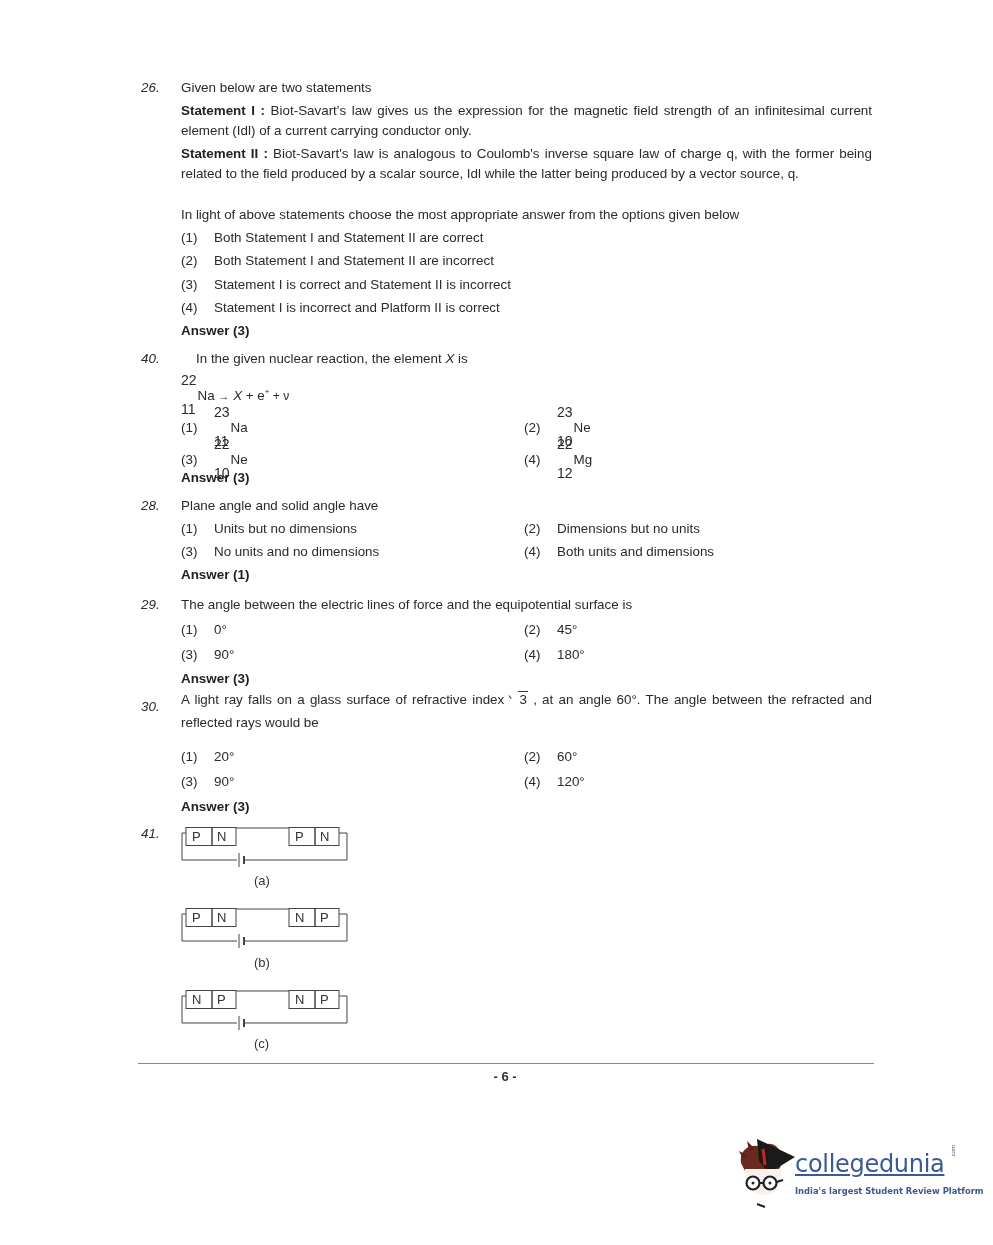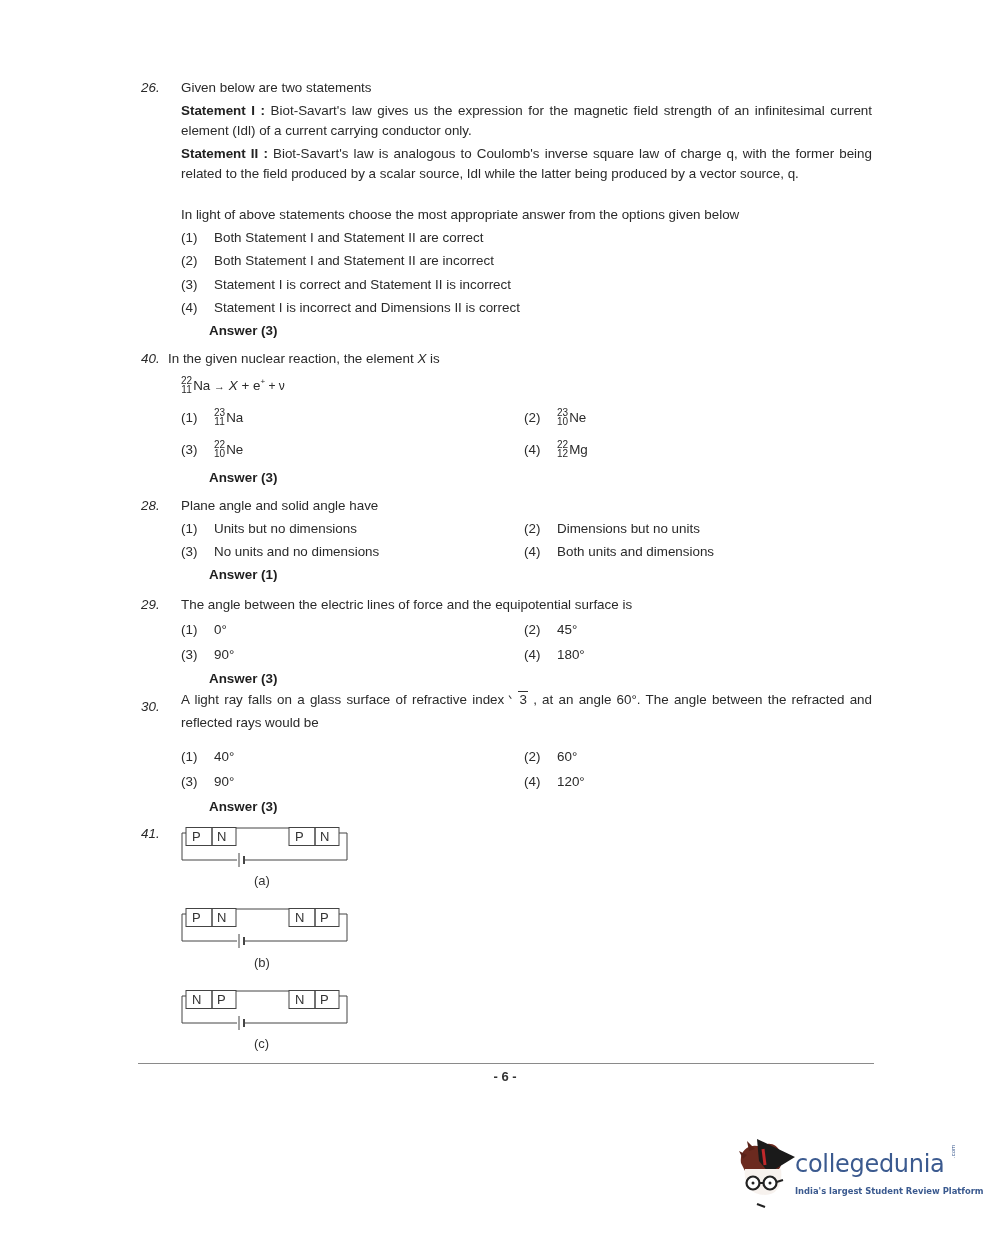--- a/index.html
+++ b/index.html
@@ -8,56 +8,56 @@
       font-family: "Liberation Sans", sans-serif; color: #2a2a2a;
       font-size: 13.4px;
     }
     .abs { position: absolute; white-space: nowrap; }
     .qnum { position: absolute; left: 141px; font-style: italic; }
     .b { font-weight: bold; color: #222; }
     .para { position: absolute; left: 181px; width: 691px; line-height: 20px; text-align: justify; white-space: normal; }
     .opt { position: absolute; white-space: nowrap; }
     .opt .n { display: inline-block; width: 33px; }
     .nuc { display: inline-block; position: relative; }
-    .nuc .ss { display: inline-flex; flex-direction: column; vertical-align: middle; font-size: 10px; line-height: 9px; text-align: center; margin-right: 1px; position: relative; top: -1px; }
+    .nuc .ss { display: inline-flex; flex-direction: column; vertical-align: middle; font-size: 14px; line-height: 9px; text-align: left; margin-right: 1px; position: relative; top: -1px; gap: 20px; }
     .nuc .sym { font-size: 13.4px; }
-    .ans { font-weight: bold; color: #1f1f1f; margin-left: 28px; }
+    .ans { font-weight: bold; color: #1f1f1f; }
     .sqrt { display: inline-block; position: relative; padding-left: 9px; }
     .sqrt::before { content: ""; position: absolute; left: 0; top: 7px; width: 4px; height: 1px; background: #333; transform: rotate(55deg); transform-origin: left; }
     .sqrt .rad { border-top: 1px solid #333; padding: 0 1px; }
     .circuit { position: absolute; }
     .circuit svg text { font-family: "Liberation Sans", sans-serif; }
     .footer-line { position: absolute; left: 138px; width: 736px; top: 1063px; height: 1px; background: #8a8a8a; }
     .page-num { position: absolute; top: 1069px; left: 0; width: 1010px; text-align: center; font-size: 13px; font-weight: bold; color: #333; }
-    .logo-text { position: absolute; left: 795px; top: 1150px; font-family: "DejaVu Sans", sans-serif; font-size: 24px; color: #3b5a8f; letter-spacing: -0.3px; }
+    .logo-text { position: absolute; left: 795px; top: 1150px; font-family: "DejaVu Sans", sans-serif; font-size: 24px; color: #3b5a8f; letter-spacing: -0.3px; text-decoration: underline; }
     .logo-com { position: absolute; left: 950px; top: 1158px; font-size: 6px; color: #3b5a8f; transform: rotate(-90deg); transform-origin: left top; }
     .logo-tag { position: absolute; left: 795px; top: 1186px; font-family: "DejaVu Sans", sans-serif; font-weight: bold; font-size: 8.4px; color: #3b5a8f; white-space: nowrap; }
   </style>
 </head>
 <body>
 
 <div class="qnum abs" style="top:80px">26.</div>
 <div class="abs" style="left:181px; top:80px">Given below are two statements</div>
 <div class="para" style="top:101px">
   <span class="b">Statement I :</span>
   <span>Biot-Savart's law gives us the expression for the magnetic field strength of an infinitesimal current element (Idl) of a current carrying conductor only.</span>
 </div>
 <div class="para" style="top:144px">
   <span class="b">Statement II :</span>
   <span>Biot-Savart's law is analogous to Coulomb's inverse square law of charge q, with the former being related to the field produced by a scalar source, Idl while the latter being produced by a vector source, q.</span>
 </div>
 <div class="abs" style="left:181px; top:207px">In light of above statements choose the most appropriate answer from the options given below</div>
 <div class="opt" style="left:181px; top:230px"><span class="n">(1)</span><span>Both Statement I and Statement II are correct</span></div>
 <div class="opt" style="left:181px; top:253px"><span class="n">(2)</span><span>Both Statement I and Statement II are incorrect</span></div>
 <div class="opt" style="left:181px; top:277px"><span class="n">(3)</span><span>Statement I is correct and Statement II is incorrect</span></div>
-<div class="opt" style="left:181px; top:300px"><span class="n">(4)</span><span>Statement I is incorrect and Dimensions II is correct</span></div>
+<div class="opt" style="left:181px; top:300px"><span class="n">(4)</span><span>Statement I is incorrect and Platform II is correct</span></div>
 <div class="abs ans" style="left:181px; top:323px">Answer (3)</div>
 
 <div class="qnum abs" style="top:351px">40.</div>
-<div class="abs" style="left:168px; top:351px"><span>In the given nuclear reaction, the element </span><i>X</i><span> is</span></div>
+<div class="abs" style="left:196px; top:351px"><span>In the given nuclear reaction, the element </span><i>X</i><span> is</span></div>
 <div class="abs" style="left:181px; top:377px">
   <span class="nuc"><span class="ss">
         <span>22</span>
         <span>11</span>
       </span><span class="sym">Na</span></span>
   <span style="font-size:11px">→</span>
   <i>X</i><span> + e</span><sup style="font-size:8px">+</sup><span style="font-size:12px"> + ν</span>
 </div>
 <div class="opt" style="left:181px; top:409px"><span class="n">(1)</span><span class="nuc"><span class="ss">
         <span>23</span>
@@ -88,21 +88,21 @@
 <div class="qnum abs" style="top:597px">29.</div>
 <div class="abs" style="left:181px; top:597px">The angle between the electric lines of force and the equipotential surface is</div>
 <div class="opt" style="left:181px; top:622px"><span class="n">(1)</span><span>0°</span></div>
 <div class="opt" style="left:524px; top:622px"><span class="n">(2)</span><span>45°</span></div>
 <div class="opt" style="left:181px; top:647px"><span class="n">(3)</span><span>90°</span></div>
 <div class="opt" style="left:524px; top:647px"><span class="n">(4)</span><span>180°</span></div>
 <div class="abs ans" style="left:181px; top:671px">Answer (3)</div>
 
 <div class="qnum abs" style="top:699px">30.</div>
 <div class="para" style="top:688px; line-height:23px"><span>A light ray falls on a glass surface of refractive index </span><span class="sqrt"><span class="rad">3</span></span> <span>, at an angle 60°. The angle between the refracted and reflected rays would be</span></div>
-<div class="opt" style="left:181px; top:749px"><span class="n">(1)</span><span>40°</span></div>
+<div class="opt" style="left:181px; top:749px"><span class="n">(1)</span><span>20°</span></div>
 <div class="opt" style="left:524px; top:749px"><span class="n">(2)</span><span>60°</span></div>
 <div class="opt" style="left:181px; top:774px"><span class="n">(3)</span><span>90°</span></div>
 <div class="opt" style="left:524px; top:774px"><span class="n">(4)</span><span>120°</span></div>
 <div class="abs ans" style="left:181px; top:799px">Answer (3)</div>
 
 <div class="qnum abs" style="top:826px">41.</div>
 
 <div class="circuit" style="left:178px; top:824px">
   <svg width="175" height="68" viewBox="0 0 175 68">
     <g fill="none" stroke="#444" stroke-width="1">

